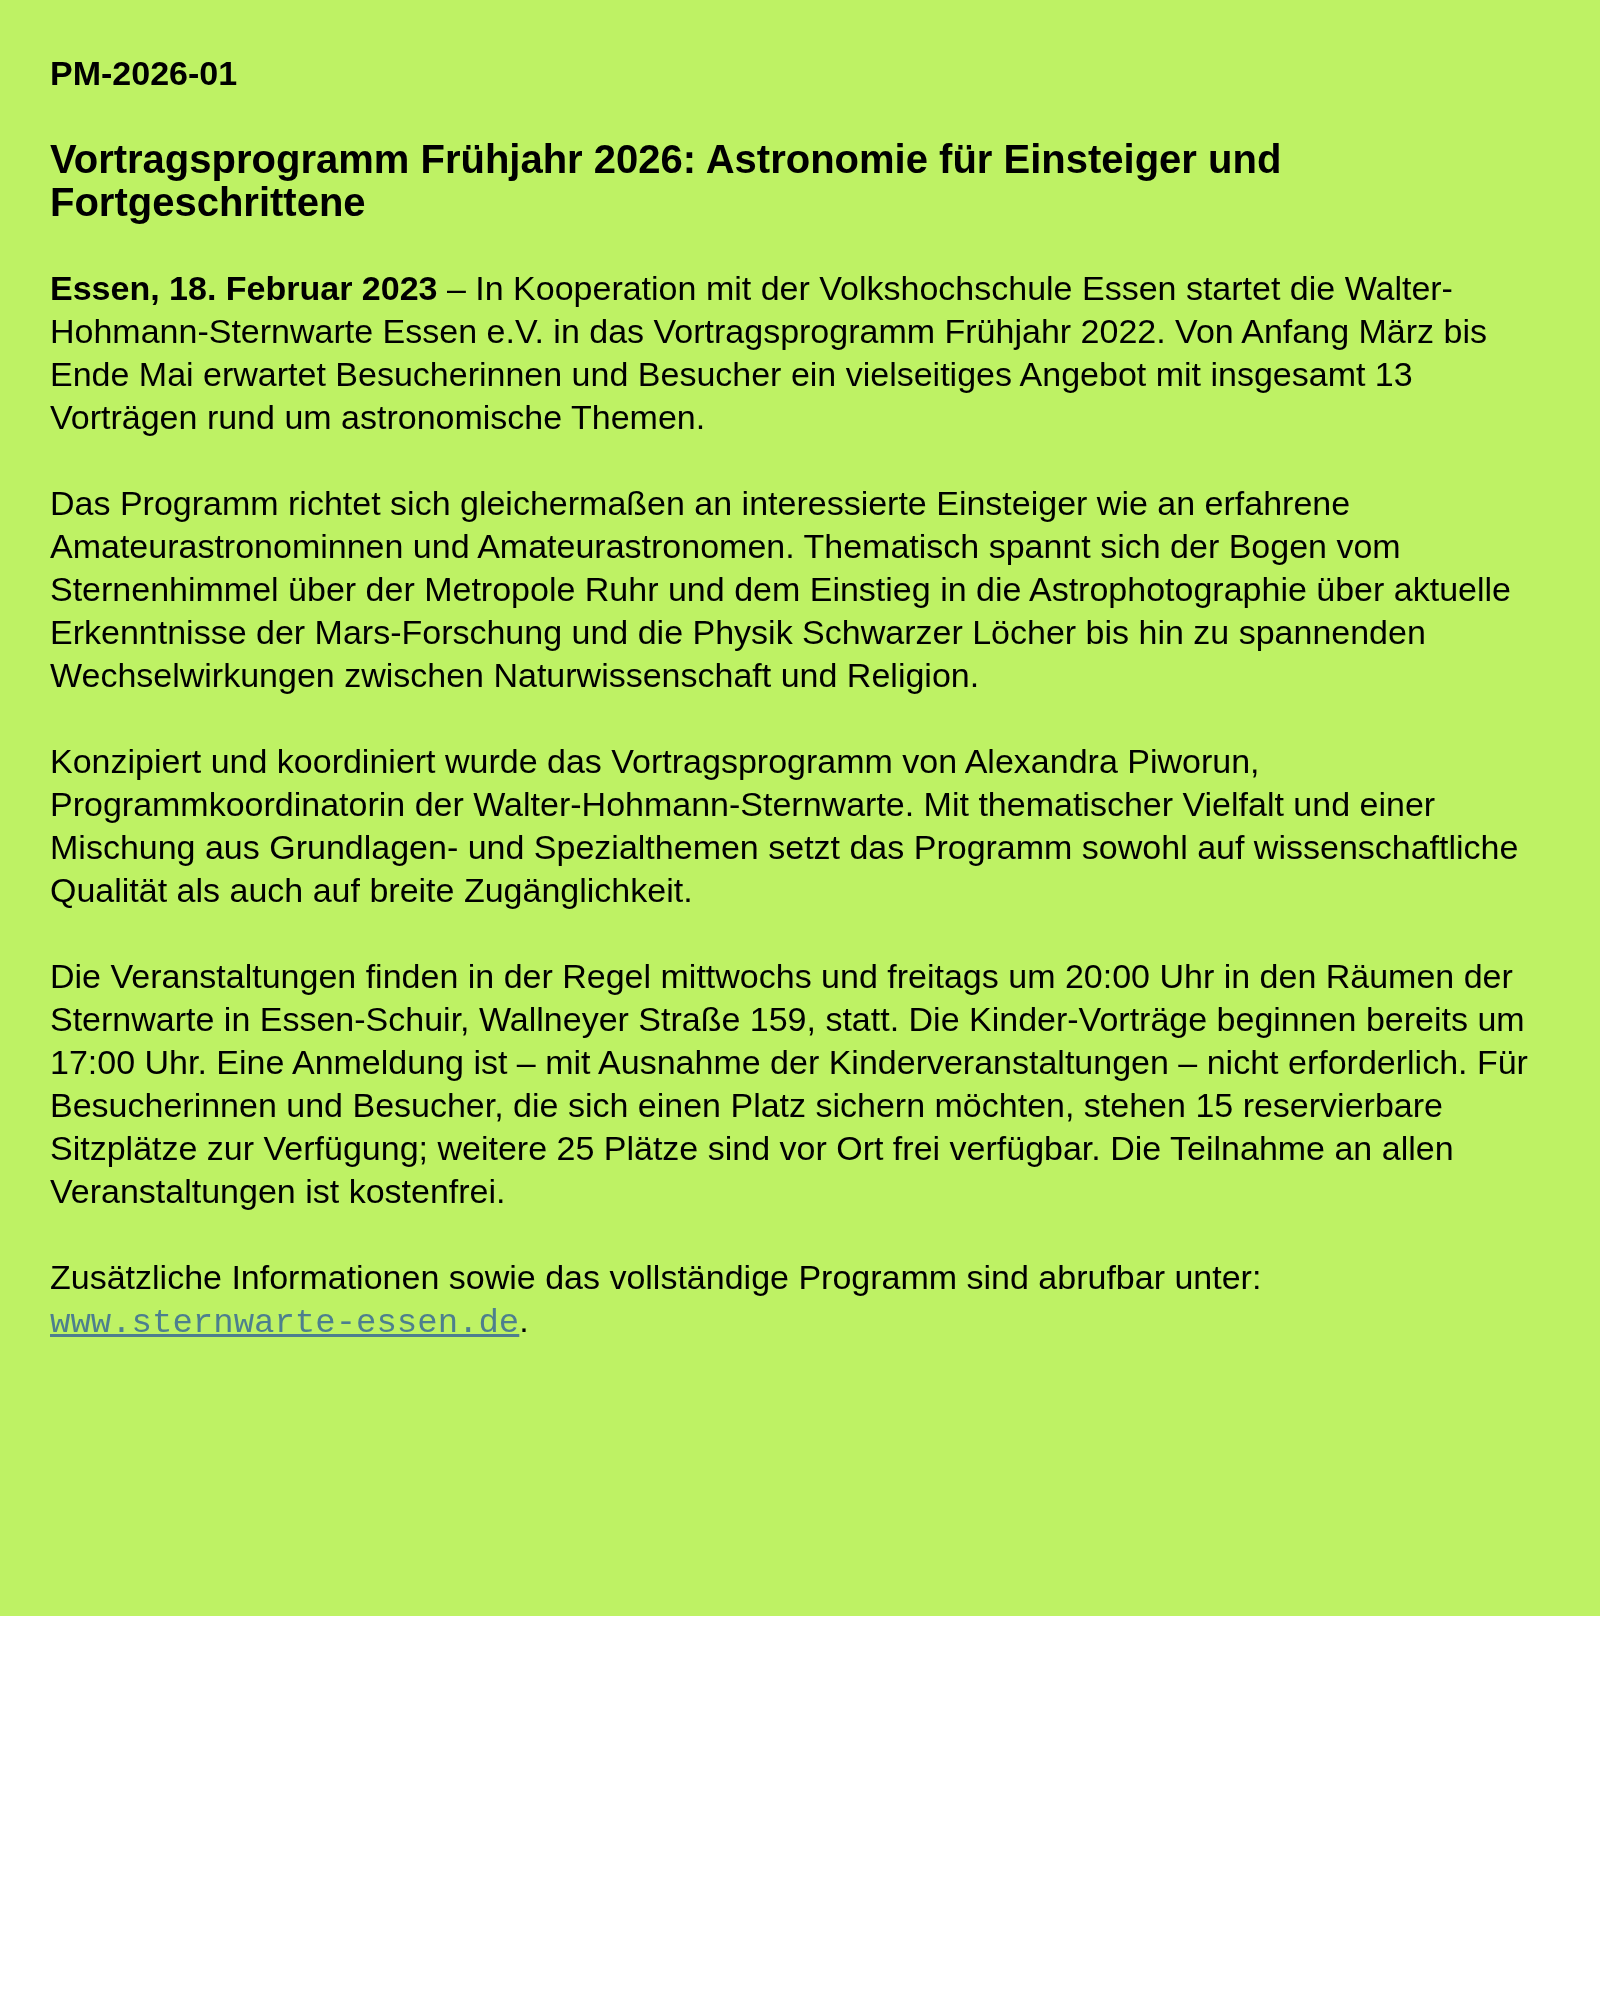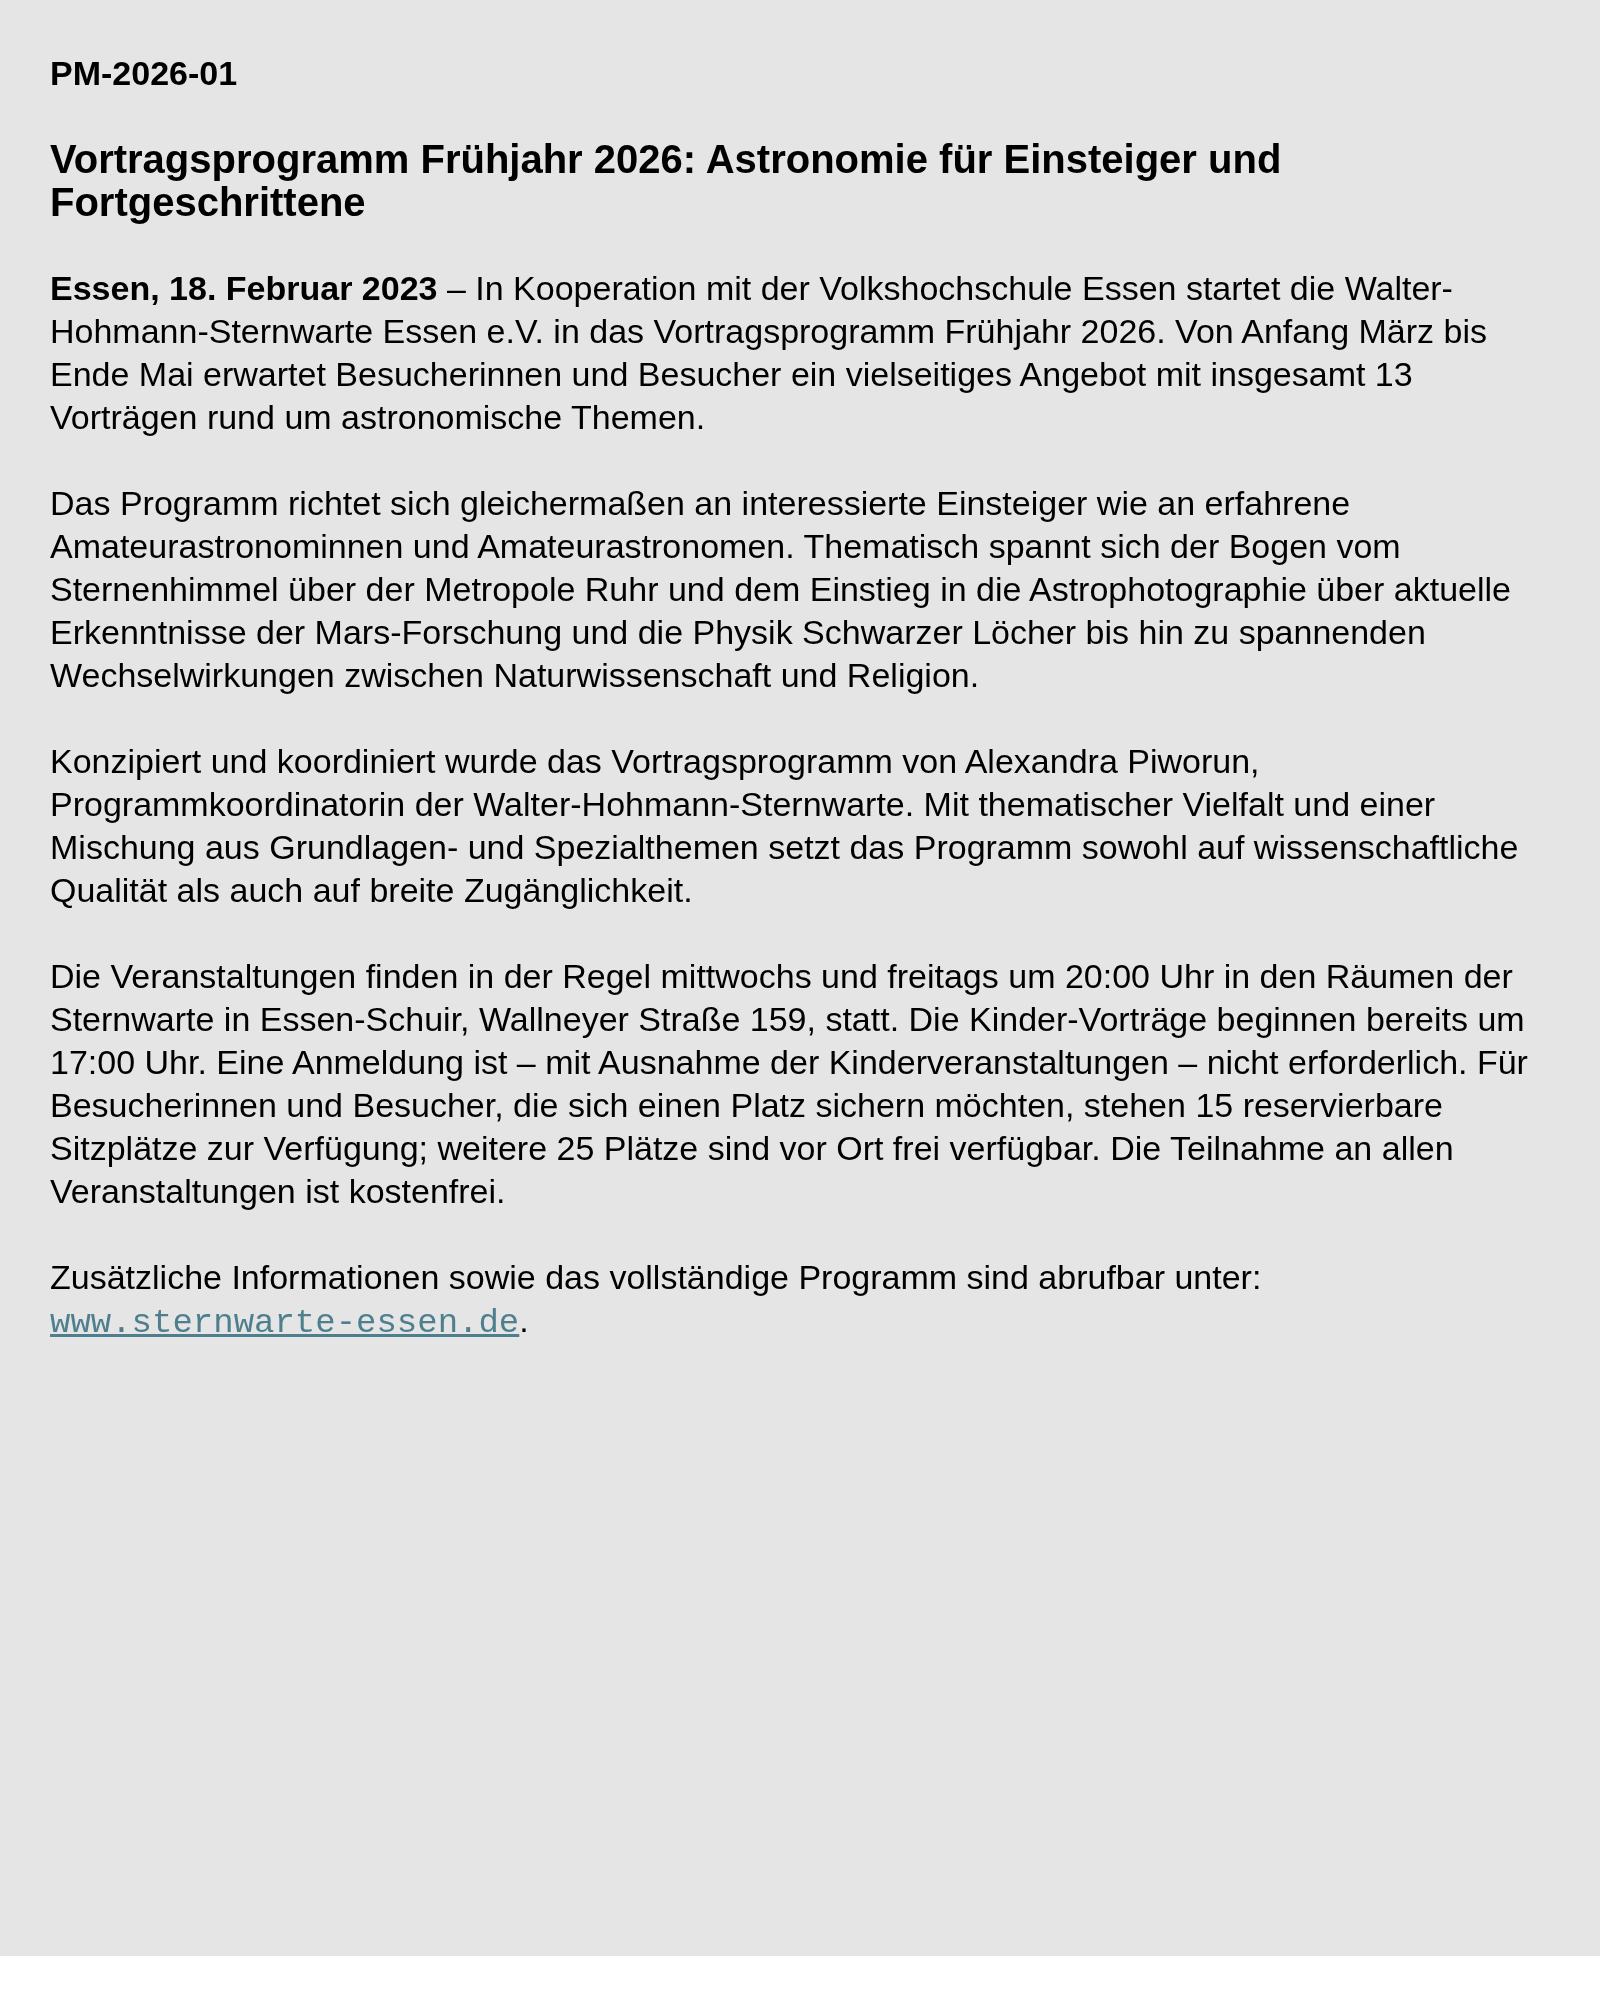--- a/index.html
+++ b/index.html
@@ -9,27 +9,27 @@
   }
   body {
     width: 1600px;
     height: 2000px;
     position: relative;
     overflow: hidden;
   }
   .page {
     box-sizing: border-box;
     width: 1600px;
-    height: 1956px;
+    height: 1616px;
     padding: 52px 45px 0 50px;
     font-family: "Liberation Sans", sans-serif;
     font-size: 34px;
     line-height: 43px;
     color: #000000;
-    background: #e5e5e5;
+    background: #bef264;
   }
   .para {
     margin: 0 0 43px 0;
   }
   .bold {
     font-weight: bold;
   }
   .headline {
     font-size: 40px;
     line-height: 43px;
@@ -46,21 +46,21 @@
 </style>
 </head>
 <body>
 
 <div class="page">
 
   <p class="para bold">PM-2026-01</p>
 
   <h1 class="headline">Vortragsprogramm Frühjahr 2026: Astronomie für Einsteiger und Fortgeschrittene</h1>
 
-  <p class="para"><span class="bold">Essen, 18. Februar 2023</span><span> – </span><span>In Kooperation mit der Volkshochschule Essen startet die Walter-Hohmann-Sternwarte Essen e.V. in das Vortragsprogramm Frühjahr 2026. Von Anfang März bis Ende Mai erwartet Besucherinnen und Besucher ein vielseitiges Angebot mit insgesamt 13 Vorträgen rund um astronomische Themen.</span></p>
+  <p class="para"><span class="bold">Essen, 18. Februar 2023</span><span> – </span><span>In Kooperation mit der Volkshochschule Essen startet die Walter-Hohmann-Sternwarte Essen e.V. in das Vortragsprogramm Frühjahr 2022. Von Anfang März bis Ende Mai erwartet Besucherinnen und Besucher ein vielseitiges Angebot mit insgesamt 13 Vorträgen rund um astronomische Themen.</span></p>
 
   <p class="para">Das Programm richtet sich gleichermaßen an interessierte Einsteiger wie an erfahrene Amateurastronominnen und Amateurastronomen. Thematisch spannt sich der Bogen vom Sternenhimmel über der Metropole Ruhr und dem Einstieg in die Astrophotographie über aktuelle Erkenntnisse der Mars-Forschung und die Physik Schwarzer Löcher bis hin zu spannenden Wechselwirkungen zwischen Naturwissenschaft und Religion.</p>
 
 
   <p class="para">Konzipiert und koordiniert wurde das Vortragsprogramm von Alexandra Piworun, Programmkoordinatorin der Walter-Hohmann-Sternwarte. Mit thematischer Vielfalt und einer Mischung aus Grundlagen- und Spezialthemen setzt das Programm sowohl auf wissenschaftliche Qualität als auch auf breite Zugänglichkeit.</p>
 
   <p class="para">Die Veranstaltungen finden in der Regel mittwochs und freitags um 20:00 Uhr in den Räumen der Sternwarte in Essen-Schuir, Wallneyer Straße 159, statt. Die Kinder-Vorträge beginnen bereits um 17:00 Uhr. Eine Anmeldung ist – mit Ausnahme der Kinderveranstaltungen – nicht erforderlich. Für Besucherinnen und Besucher, die sich einen Platz sichern möchten, stehen 15 reservierbare Sitzplätze zur Verfügung; weitere 25 Plätze sind vor Ort frei verfügbar. Die Teilnahme an allen Veranstaltungen ist kostenfrei.</p>
 
   <p class="para"><span>Zusätzliche Informationen sowie das vollständige Programm sind abrufbar unter:</span><br><a class="weblink" href="#">www.sternwarte-essen.de</a><span>.</span></p>
 

